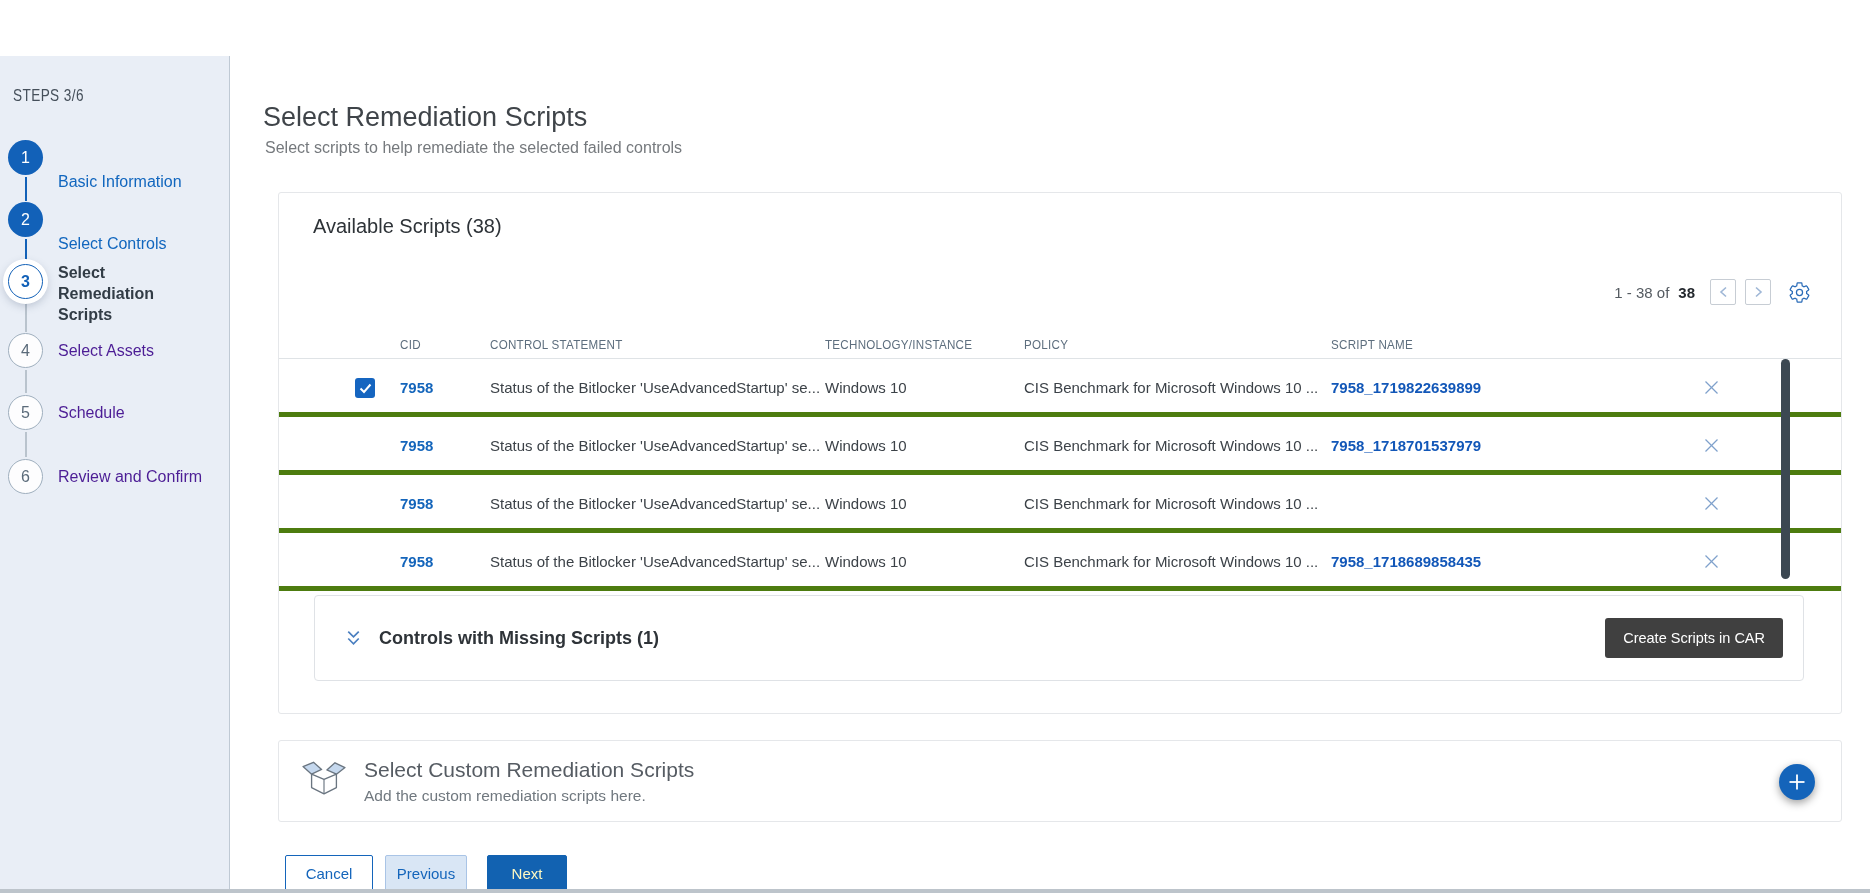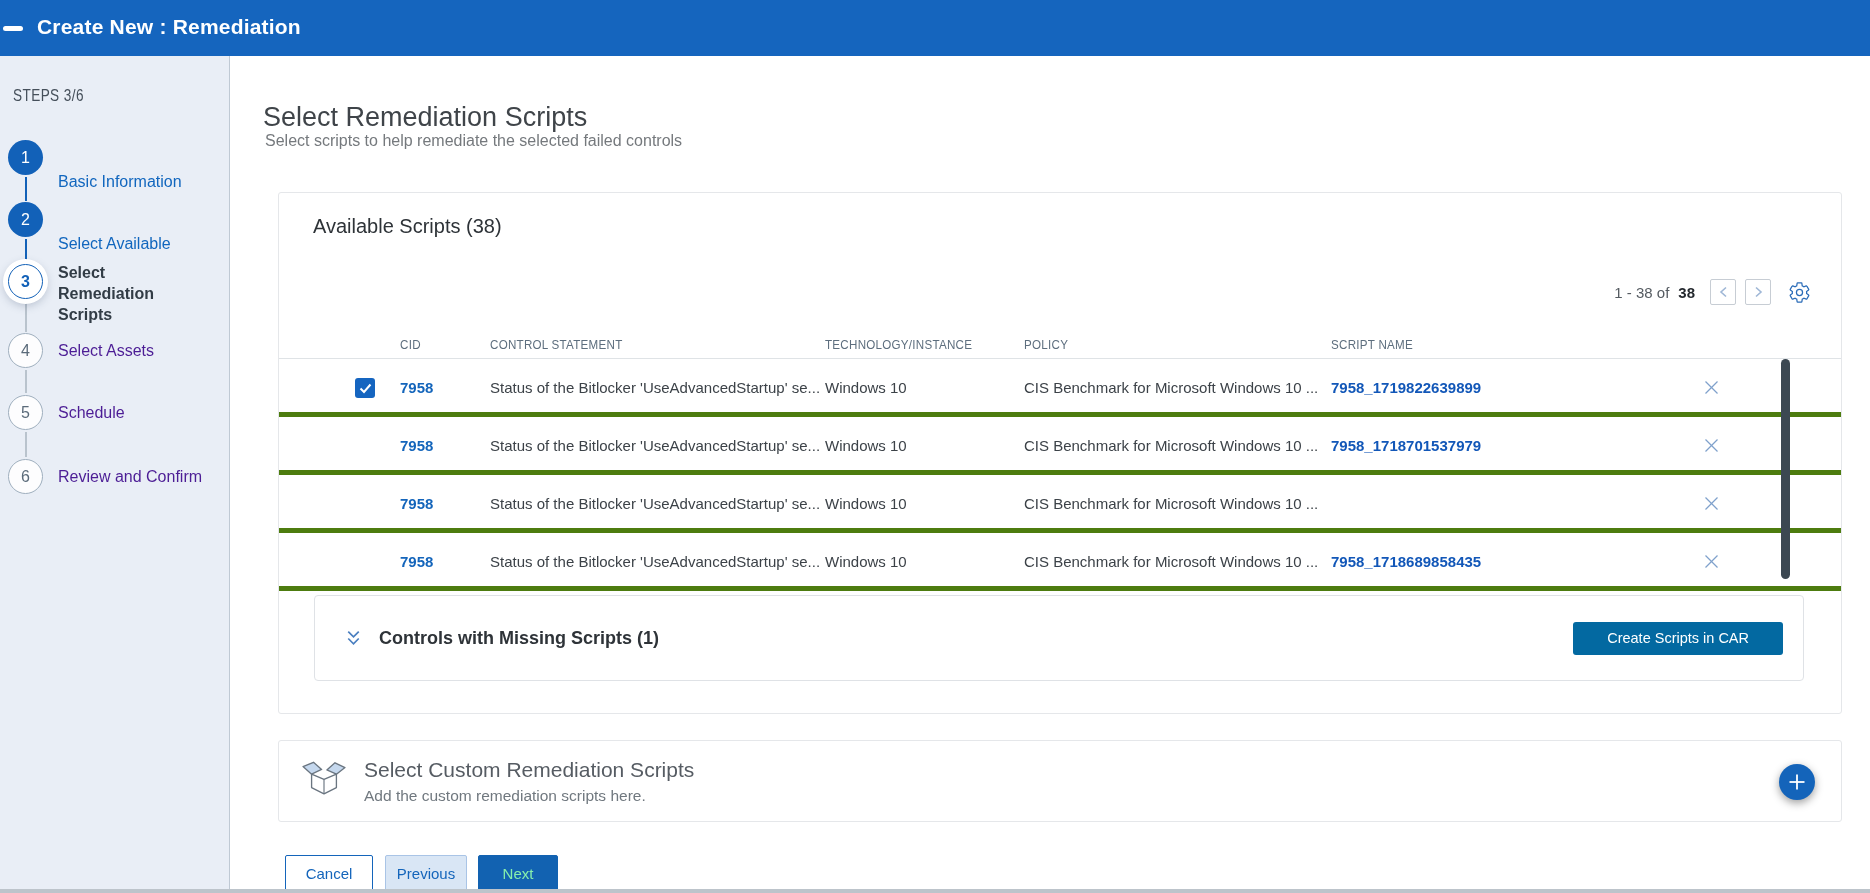--- a/index.html
+++ b/index.html
@@ -28,21 +28,21 @@
   .step.done .lbl { color:#1166BE;margin-top:24px; }
   .step.current .lbl { color:#323c46; font-weight:700; top:-2px; }
   .step.todo .lbl { color:#4c1d95; }
   .conn { position:absolute; left:25px; width:2px; }
   .conn.blue { background:#1261B8; }
   .conn.gray { background:#b9c3cd; }
 
   
   .main { position:absolute; left:230px; top:56px; width:1640px; height:837px; background:#fff; }
   .page-title { position:absolute; left:33px; top:46px; font-size:27px; font-weight:400; color:#3f4449; }
-  .page-sub   { position:absolute; left:35px; top:76px; font-size:16px; color:#75797d; }
+  .page-sub   { position:absolute; left:35px; top:83px; font-size:16px; color:#75797d; }
 
   .card { position:absolute; background:#fff; border:1px solid #e5e7ea; border-radius:3px; }
   .card-available { left:48px; top:136px; width:1564px; height:522px; }
   .card-custom    { left:48px; top:684px; width:1564px; height:82px; display:flex; align-items:center; padding-left:22px; }
 
   .avail-heading { position:absolute; left:34px; top:22px; font-size:20px; font-weight:400; color:#2e3338; }
 
   
   .toolbar { position:absolute; left:0; top:82px; width:100%; height:34px; }
   .toolbar-left { position:absolute; left:78px; top:0; height:34px; display:flex; align-items:center; }
@@ -84,66 +84,62 @@
   .row-cb { position:absolute; left:76px; top:19px; }
   .xicon { position:absolute; left:1425px; top:21px; cursor:pointer; }
 
   .tscroll { position:absolute; left:1502px; top:166px; width:9px; height:220px; background:#3C4852; border-radius:5px; cursor:pointer; }
 
   
   .missing-box { position:absolute; left:35px; top:402px; width:1490px; height:86px;
                  border:1px solid #dfe2e6; border-radius:4px; display:flex; align-items:center; padding:0 20px 0 28px; }
   .missing-box .chev { display:flex; align-items:center; cursor:pointer; }
   .missing-box .mlabel { margin-left:15px; font-size:18px; font-weight:700; color:#2e3338; }
-  .btn-car { margin-left:auto; height:33px; padding:0 34px; background:#0369a1; color:#fff; font-size:14.5px;
+  .btn-car { margin-left:auto; height:40px; padding:0 18px; background:#404040; color:#fff; font-size:14.5px;
              border:none; border-radius:3px; cursor:pointer; font-family:inherit; }
 
   
   .custom-text { margin-left:17px; }
   .custom-title { font-size:21px; color:#565c63; }
   .custom-sub { font-size:15.5px; color:#70787f; margin-top:5px; }
   .fab { position:absolute; right:26px; top:23px; width:36px; height:36px; border-radius:50%; background:#1464BA;
          display:flex; align-items:center; justify-content:center; cursor:pointer;
          box-shadow:0 3px 8px rgba(0,0,0,.38); border:none; }
 
   
   .footer-btn { position:absolute; height:36px; font-size:15px; border-radius:2px; cursor:pointer;
                 display:flex; align-items:center; justify-content:center; font-family:inherit; }
   .btn-cancel   { left:55px;  top:799px; width:88px; background:#fff; border:1px solid #1465BB; color:#1465BB; }
   .btn-previous { left:155px; top:799px; width:82px; background:#D9E6F5; border:1px solid #a9c4e6; color:#1465BB; }
-  .btn-next     { left:248px; top:799px; width:80px; background:#1262B1; border:1px solid #1262B1; color:#86efac; font-weight:500; }
+  .btn-next     { left:257px; top:799px; width:80px; background:#1262B1; border:1px solid #1262B1; color:#fef9c3; font-weight:500; }
 
   .bottom-strip { position:absolute; left:0; bottom:0; width:1870px; height:4px; background:#bdc4cb; }
 </style>
 </head>
 <body>
 
 <div class="app">
 
-  <header class="topbar">
-    <span class="dash"></span>
-    <h1>Create New : Remediation</h1>
-  </header>
 
   <aside class="sidebar">
     <div class="steps-label">STEPS 3/6</div>
 
     <div class="conn blue" style="top:121px; height:24px;"></div>
     <div class="conn blue" style="top:183px; height:24px;"></div>
     <div class="conn gray" style="top:245px; height:31px;"></div>
     <div class="conn gray" style="top:314px; height:23px;"></div>
     <div class="conn gray" style="top:376px; height:25px;"></div>
 
     <div class="step done" style="top:84px;">
       <span class="circle">1</span>
       <span class="lbl">Basic Information</span>
     </div>
     <div class="step done" style="top:146px;">
       <span class="circle">2</span>
-      <span class="lbl">Select Available</span>
+      <span class="lbl">Select Controls</span>
     </div>
     <div class="step current" style="top:208px;">
       <span class="circle">3</span>
       <span class="lbl">Select Remediation Scripts</span>
     </div>
     <div class="step todo" style="top:277px;">
       <span class="circle">4</span>
       <span class="lbl">Select Assets</span>
     </div>
     <div class="step todo" style="top:339px;">

